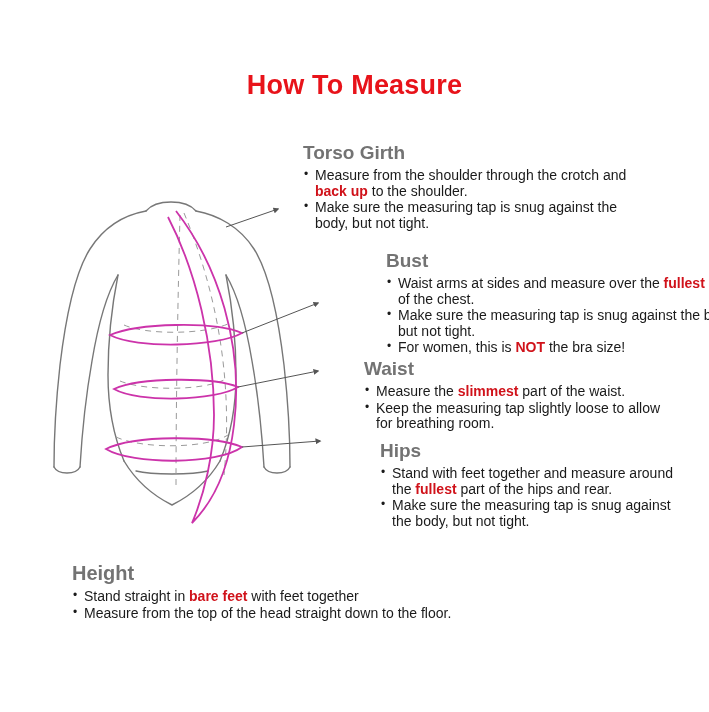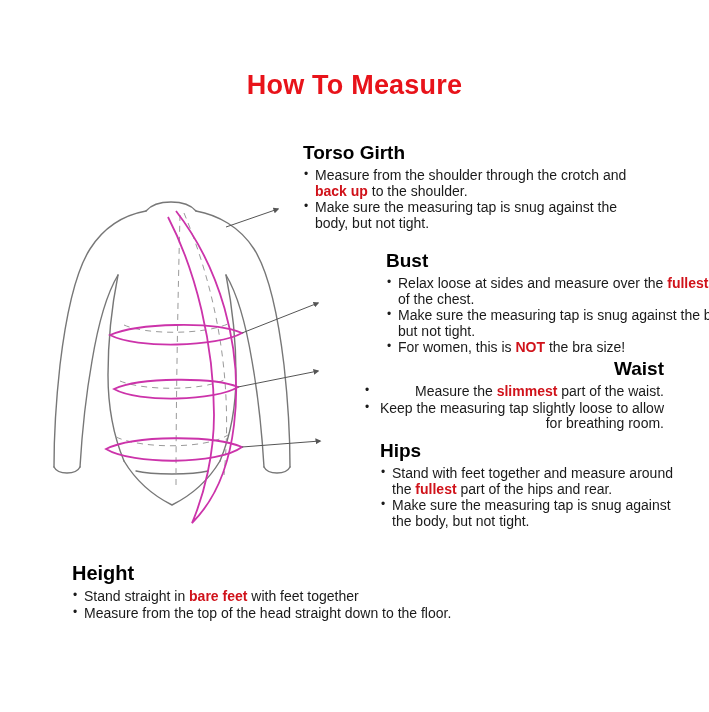--- a/index.html
+++ b/index.html
@@ -41,21 +41,21 @@
     height: 390px;
   }
   
   .block {
     position: absolute;
   }
   .block h2 {
     margin: 0 0 4px 0;
     font-size: 19px;
     font-weight: bold;
-    color: #000000;
+    color: #737373;
   }
   .block ul {
     margin: 0;
     padding: 0;
     list-style: none;
   }
   .block li {
     position: relative;
     padding-left: 12px;
     font-size: 14px;
@@ -70,21 +70,21 @@
     top: -1px;
     font-size: 12px;
     color: #1a1a1a;
   }
   .rd {
     color: #d0121a;
     font-weight: bold;
   }
   #blk-torso { left: 303px; top: 142px; width: 330px; }
   #blk-bust  { left: 338px; top: 250px; width: 362px; margin-left: 48px; }
-  #blk-waist { left: 364px; top: 358px; width: 300px; text-align: right; }
+  #blk-waist { left: 364px; top: 358px; width: 300px; }
   #blk-hips  { left: 380px; top: 440px; width: 300px; }
   #blk-height{ left: 72px;  top: 530px; width: 400px; }
   #blk-height h2 { font-size: 20px; margin-top: 32px; }
 </style>
 </head>
 <body>
 
 <div id="page">
 
   <div class="title">How To Measure</div>
@@ -148,21 +148,21 @@
     <h2>Torso Girth</h2>
     <ul>
         <li><span>Measure from the shoulder through the crotch and </span><span class="rd">back up</span><span> to the shoulder.</span></li>
         <li><span>Make sure the measuring tap is snug against the body, but not tight.</span></li>
       </ul>
   </div>
 
   <div class="block" id="blk-bust">
     <h2>Bust</h2>
     <ul>
-        <li><span>Relax loose at sides and measure over the </span><span class="rd">fullest</span><span> part of the chest.</span></li>
+        <li><span>Waist arms at sides and measure over the </span><span class="rd">fullest</span><span> part of the chest.</span></li>
         <li><span>Make sure the measuring tap is snug against the body, but not tight.</span></li>
         <li><span>For women, this is </span><span class="rd">NOT</span><span> the bra size!</span></li>
       </ul>
   </div>
 
   <div class="block" id="blk-waist">
     <h2>Waist</h2>
     <ul>
         <li><span>Measure the </span><span class="rd">slimmest</span><span> part of the waist.</span></li>
         <li><span>Keep the measuring tap slightly loose to allow for breathing room.</span></li>

